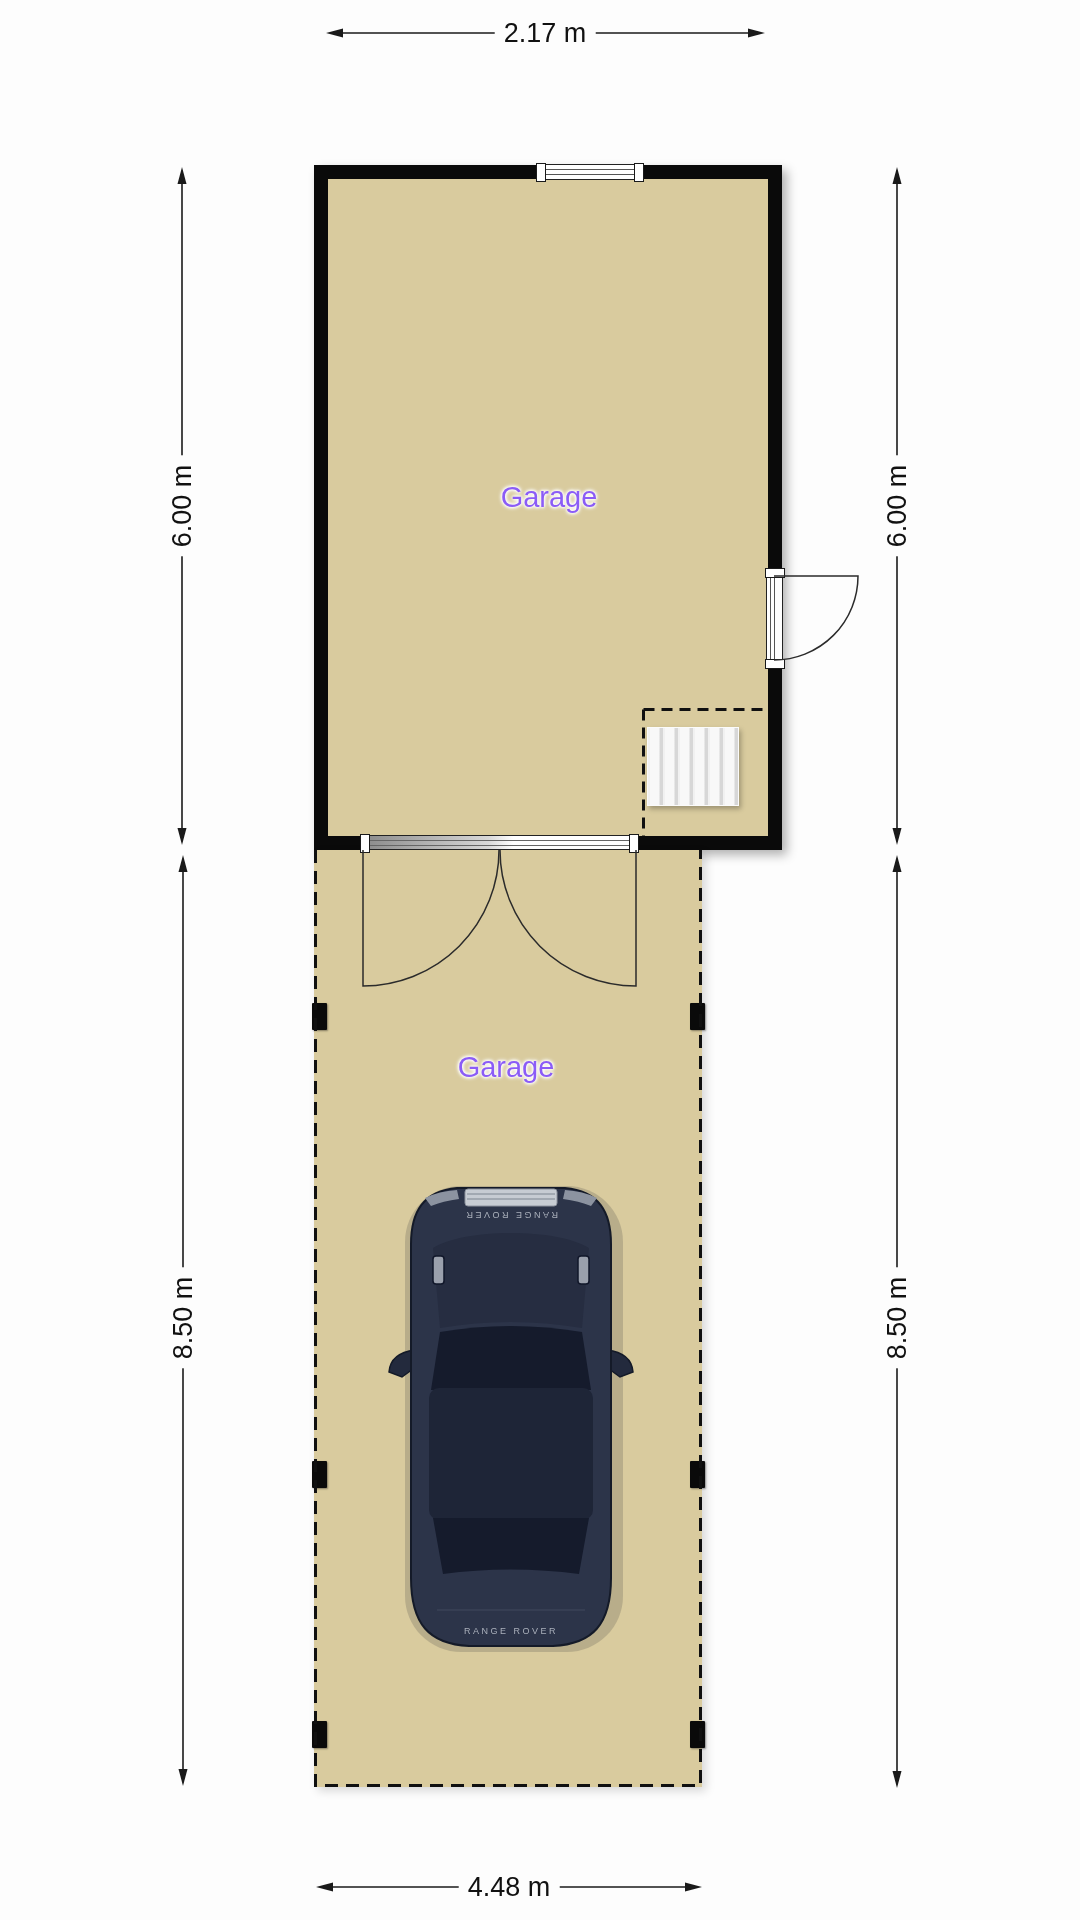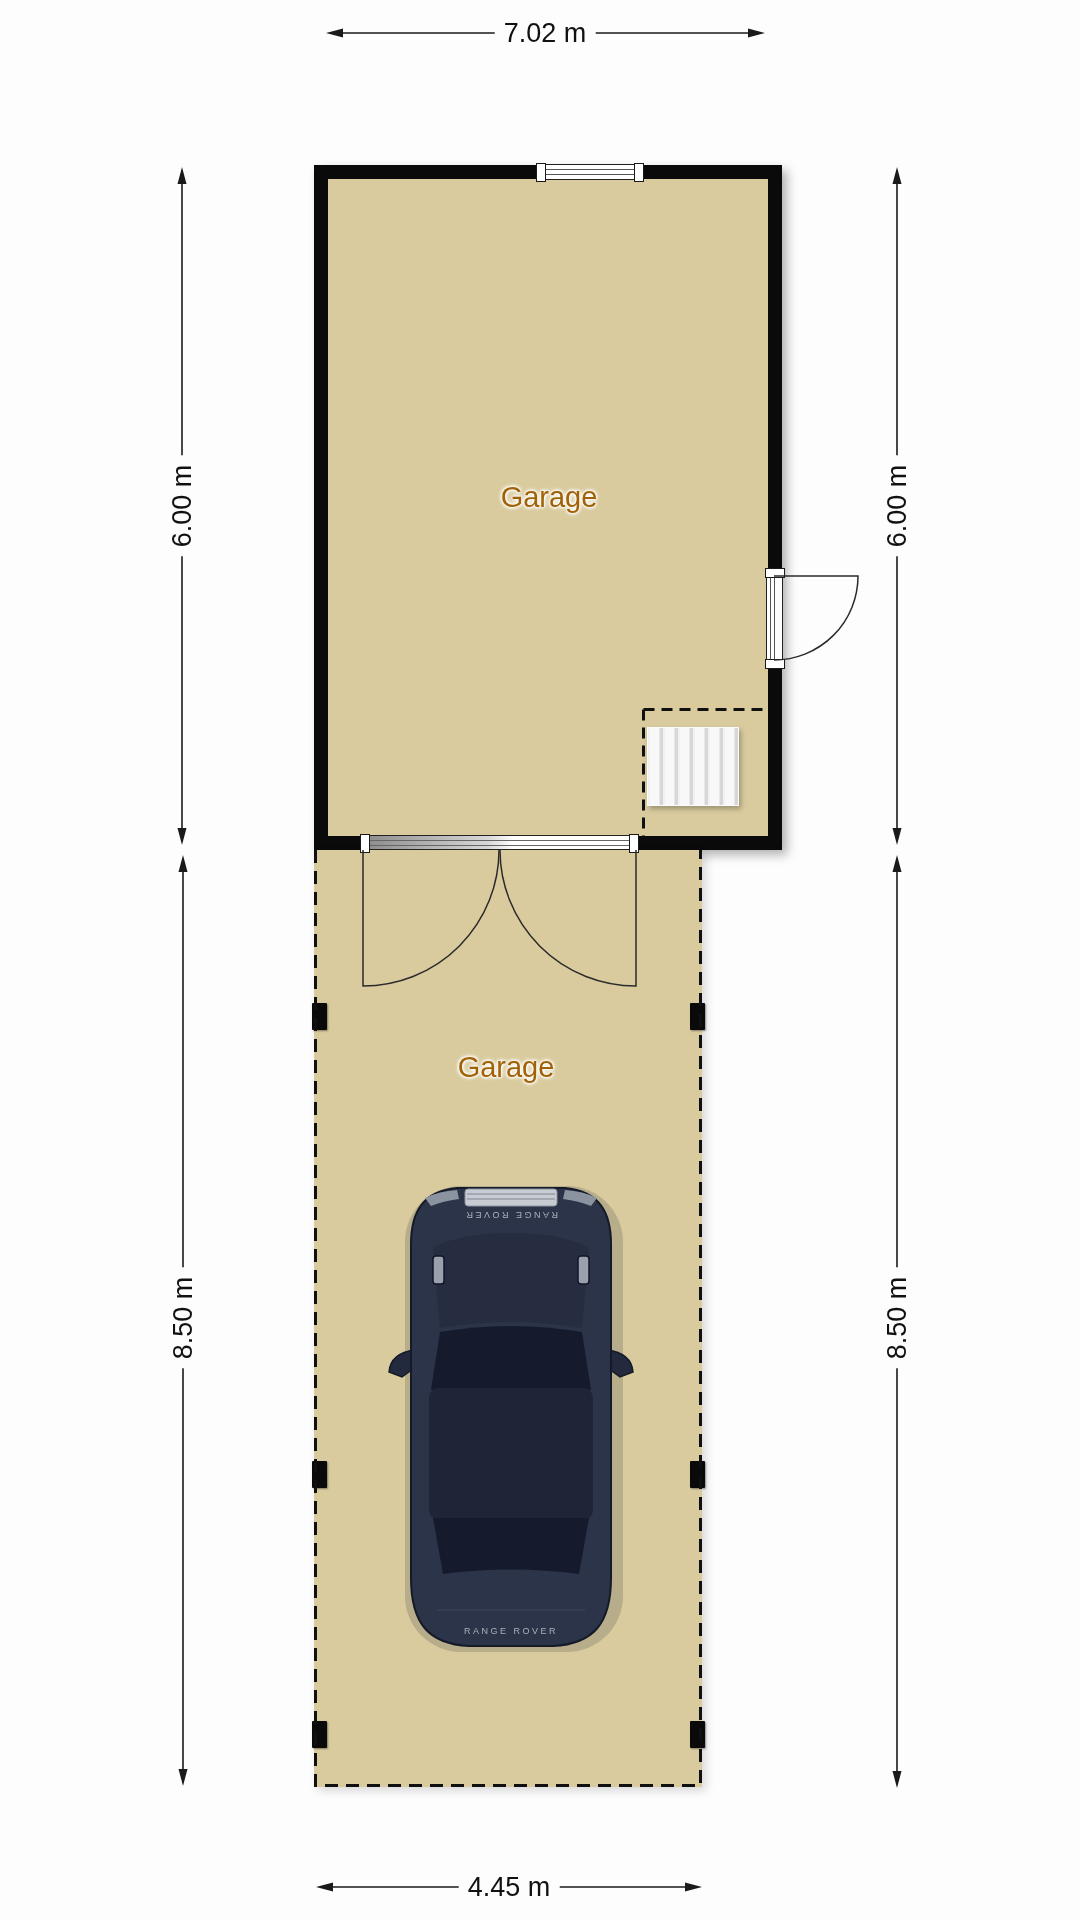--- a/index.html
+++ b/index.html
@@ -16,21 +16,21 @@
     background:var(--floor,#d9cb9e);
     box-shadow:5px 5px 10px rgba(0,0,0,0.30);
   }
   .carport{
     position:absolute;left:314px;top:850px;width:388px;height:937px;
     background:var(--floor,#d9cb9e);
     box-shadow:4px 4px 9px rgba(0,0,0,0.15);
   }
   .room-label{
     position:absolute;transform:translate(-50%,-50%);
-    font-size:29px;color:#a16207;white-space:nowrap;
+    font-size:29px;color:#8b5cf6;white-space:nowrap;
     text-shadow:0 0 3px #fff,0 0 3px #fff,0 0 4px #fff,0 0 5px #fff;
   }
   
   .opening{position:absolute;box-sizing:border-box;background-color:#fff;border:1px solid #222;}
   .window-top{
     left:537px;top:164px;width:106px;height:16px;
     background-image:linear-gradient(to bottom,transparent 4px,#555 4px,#555 5px,transparent 5px,transparent 9px,#555 9px,#555 10px,transparent 10px);
   }
   .side-door-opening{
     left:766px;top:569px;width:17px;height:99px;
@@ -182,20 +182,20 @@
       <path class="car-line" d="M 32,428 L 180,428"></path>
       <rect class="car-vent" x="28" y="74" width="11" height="28" rx="3"></rect>
       <rect class="car-vent" x="173" y="74" width="11" height="28" rx="3"></rect>
       <text class="car-brand" x="106" y="452" text-anchor="middle">RANGE ROVER</text>
     </g>
   </svg>
 
   <div class="room-label" style="left:549px;top:497px;">Garage</div>
   <div class="room-label" style="left:506px;top:1067px;">Garage</div>
 
-  <div class="dim-label" style="left:545px;top:33px;">7.02 m</div>
+  <div class="dim-label" style="left:545px;top:33px;">2.17 m</div>
   <div class="dim-label vert" style="left:182px;top:506px;">6.00 m</div>
   <div class="dim-label vert" style="left:897px;top:506px;">6.00 m</div>
   <div class="dim-label vert" style="left:183px;top:1318px;">8.50 m</div>
   <div class="dim-label vert" style="left:897px;top:1318px;">8.50 m</div>
-  <div class="dim-label" style="left:509px;top:1887px;">4.45 m</div>
+  <div class="dim-label" style="left:509px;top:1887px;">4.48 m</div>
 
 </div>
 
 </body></html>

